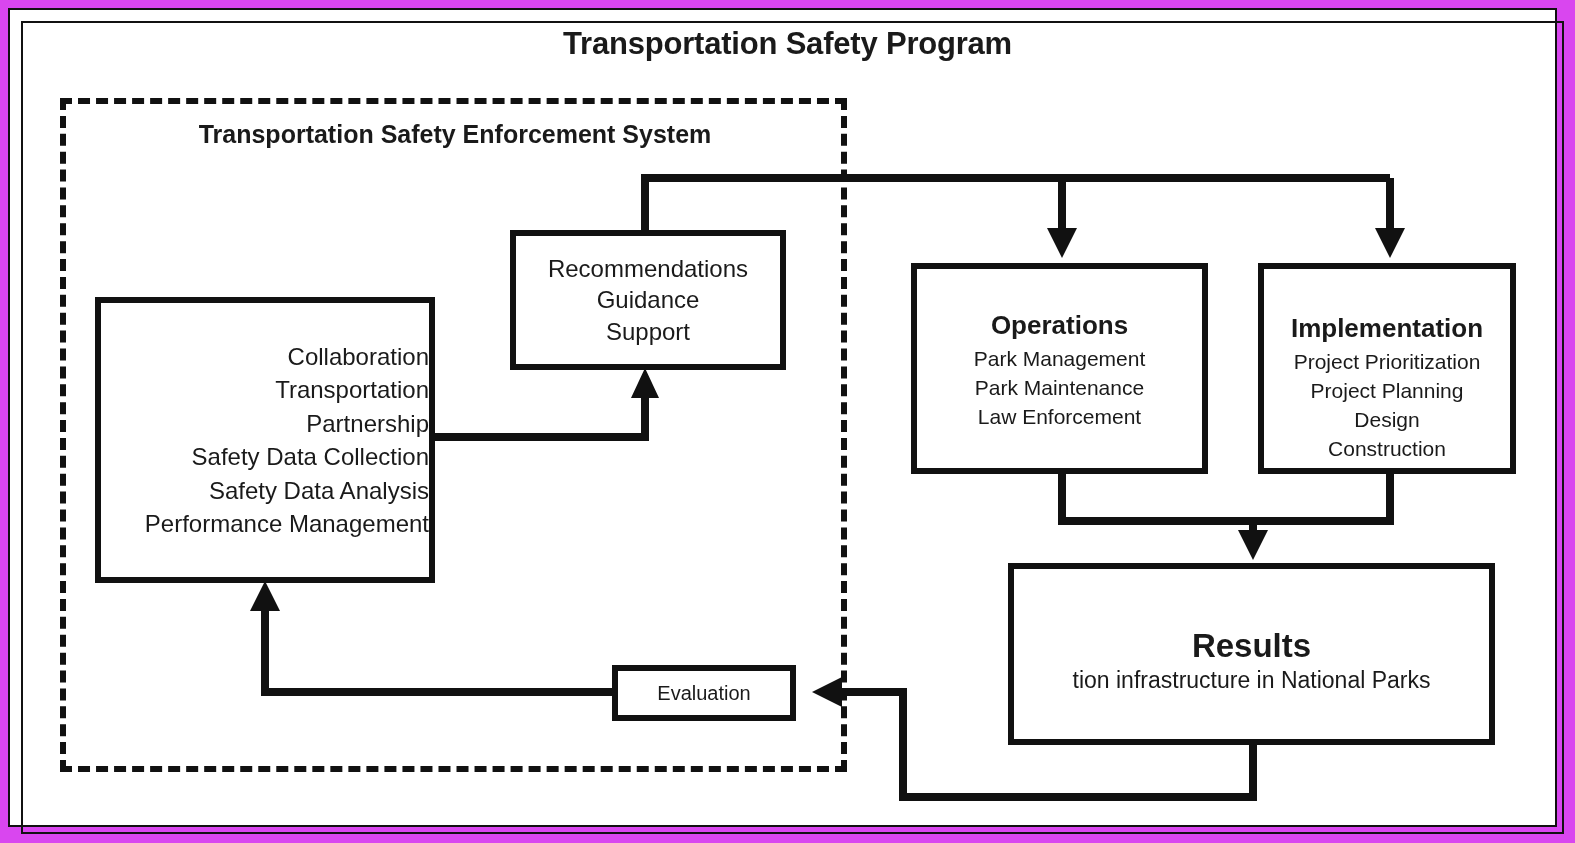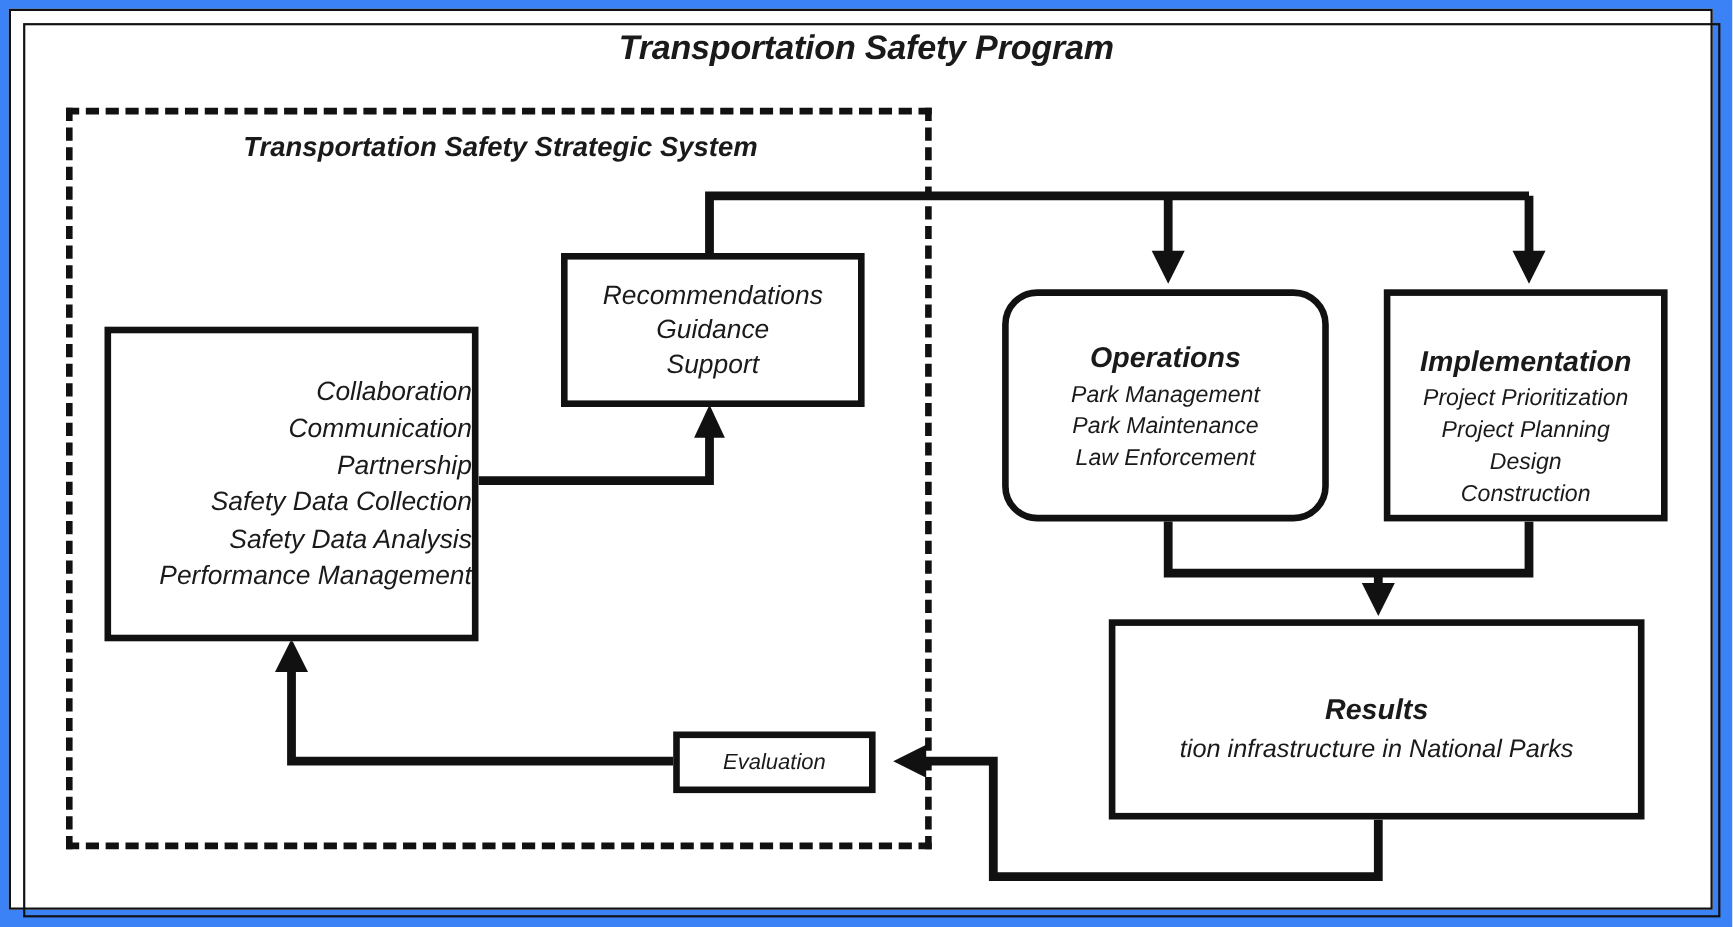--- a/index.html
+++ b/index.html
@@ -8,23 +8,22 @@
     background: #ffffff;
   }
   body {
     font-family: "Liberation Sans", sans-serif;
     -webkit-font-smoothing: antialiased;
   }
   #stage {
     position: relative;
     width: 1575px;
     height: 843px;
-    background: #3b82f6;
+    background: #d946ef;
     overflow: hidden;
-    font-style: italic;
   }
 
   
   #outer-frame {
     position: absolute;
     left: 8px;
     top: 8px;
     width: 1549px;
     height: 819px;
     border: 2px solid #111111;
@@ -106,35 +105,34 @@
   }
   #box-recommendations {
     left: 510px; top: 230px; width: 276px; height: 140px;
     font-size: 24px;
     line-height: 31.5px;
   }
   #box-operations {
     left: 911px; top: 263px; width: 297px; height: 211px;
     font-size: 21px;
     line-height: 29px;
-    border-radius: 32px;
   }
   #box-operations .head { font-size: 26px; line-height: 37px; }
   #box-implementation {
     left: 1258px; top: 263px; width: 258px; height: 211px;
     font-size: 21px;
     line-height: 29px;
   }
   #box-implementation .head { font-size: 26px; line-height: 37px; margin-top: 36px; }
   #box-results {
     left: 1008px; top: 563px; width: 487px; height: 182px;
     font-size: 23px;
     line-height: 33px;
   }
-  #box-results .head { font-size: 26px; line-height: 37px; margin-top: 16px; }
+  #box-results .head { font-size: 33px; line-height: 37px; margin-top: 16px; }
   #box-evaluation {
     left: 612px; top: 665px; width: 184px; height: 56px;
     font-size: 20px;
     line-height: 28px;
   }
 
   
   #connectors {
     position: absolute;
     left: 0; top: 0;
@@ -154,21 +152,21 @@
 
 <div id="stage">
 
   <div id="outer-frame">
     <div id="outer-frame-inner"></div>
   </div>
 
   <div id="program-title">Transportation Safety Program</div>
 
   <div id="tsms-box"></div>
-  <div id="tsms-title">Transportation Safety Strategic System</div>
+  <div id="tsms-title">Transportation Safety Enforcement System</div>
 
   <svg id="connectors" viewBox="0 0 1575 843">
 
     <g>
       <path d="M435,437 L645,437 L645,392"></path>
       <polygon class="arrowhead" points="645,368 631,398 659,398"></polygon>
     </g>
 
     <g>
       <path d="M645,230 L645,178 L1390,178"></path>
@@ -194,21 +192,21 @@
     </g>
 
     <g>
       <path d="M612,692 L265,692 L265,607"></path>
       <polygon class="arrowhead" points="265,581 250,611 280,611"></polygon>
     </g>
   </svg>
 
   <div class="node" id="box-core">
     <div class="line">Collaboration</div>
-    <div class="line">Communication</div>
+    <div class="line">Transportation</div>
     <div class="line">Partnership</div>
     <div class="line">Safety Data Collection</div>
     <div class="line">Safety Data Analysis</div>
     <div class="line">Performance Management</div>
   </div>
 
   <div class="node" id="box-recommendations">
     <div class="line">Recommendations</div>
     <div class="line">Guidance</div>
     <div class="line">Support</div>

